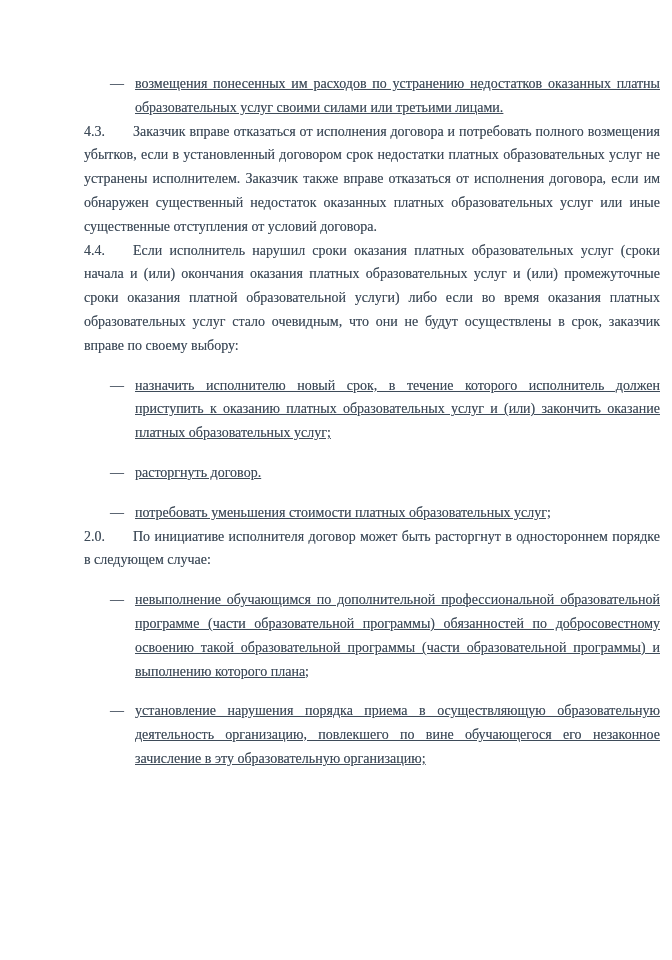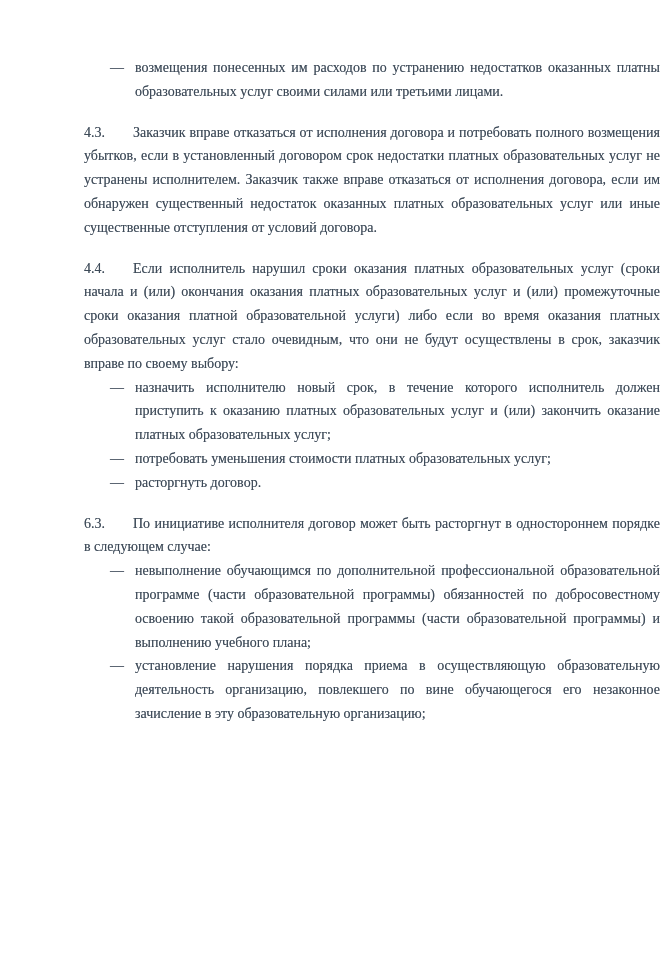--- a/index.html
+++ b/index.html
@@ -28,26 +28,26 @@
     text-shadow: 0 0 0.6px rgba(62, 75, 89, 0.55);
   }
   p.para {
     margin: 0;
     padding: 0;
   }
   p.para .num {
     display: inline-block;
     width: 49px;
     text-indent: 0;
-    margin-top: 17px;
   }
   .bullet {
-    margin: 0 0 0 26px;
+    margin: 16px 0 0 26px;
     padding-left: 25px;
     text-indent: -25px;
+    text-decoration: underline;
   }
   .bullet .dash {
     display: inline-block;
     width: 25px;
     text-indent: 0;
   }
 </style>
 </head>
 <body>
 
@@ -65,34 +65,34 @@
     <p class="para">
       <span class="num">4.4.</span><span>Если исполнитель нарушил сроки оказания платных образовательных услуг (сроки начала и (или) окончания оказания платных образовательных услуг и (или) промежуточные сроки оказания платной образовательной услуги) либо если во время оказания платных образовательных услуг стало очевидным, что они не будут осуществлены в срок, заказчик вправе по своему выбору:</span>
     </p>
 
     <div class="bullet">
       <span class="dash">—</span><span>назначить исполнителю новый срок, в течение которого исполнитель должен приступить к оказанию платных образовательных услуг и (или) закончить оказание платных образовательных услуг;</span>
     </div>
 
 
     <div class="bullet">
+      <span class="dash">—</span><span>расторгнуть договор.</span>
+    </div>
+
+    <div class="bullet">
       <span class="dash">—</span><span>потребовать уменьшения стоимости платных образовательных услуг;</span>
     </div>
 
-    <div class="bullet">
-      <span class="dash">—</span><span>расторгнуть договор.</span>
-    </div>
-
     <p class="para">
-      <span class="num">6.3.</span><span>По инициативе исполнителя договор может быть расторгнут в одностороннем порядке в следующем случае:</span>
+      <span class="num">2.0.</span><span>По инициативе исполнителя договор может быть расторгнут в одностороннем порядке в следующем случае:</span>
     </p>
 
 
     <div class="bullet">
-      <span class="dash">—</span><span>невыполнение обучающимся по дополнительной профессиональной образовательной программе (части образовательной программы) обязанностей по добросовестному освоению такой образовательной программы (части образовательной программы) и выполнению учебного плана;</span>
+      <span class="dash">—</span><span>невыполнение обучающимся по дополнительной профессиональной образовательной программе (части образовательной программы) обязанностей по добросовестному освоению такой образовательной программы (части образовательной программы) и выполнению которого плана;</span>
     </div>
 
     <div class="bullet">
       <span class="dash">—</span><span>установление нарушения порядка приема в осуществляющую образовательную деятельность организацию, повлекшего по вине обучающегося его незаконное зачисление в эту образовательную организацию;</span>
     </div>
 
 
 
   </div>
 </div>

